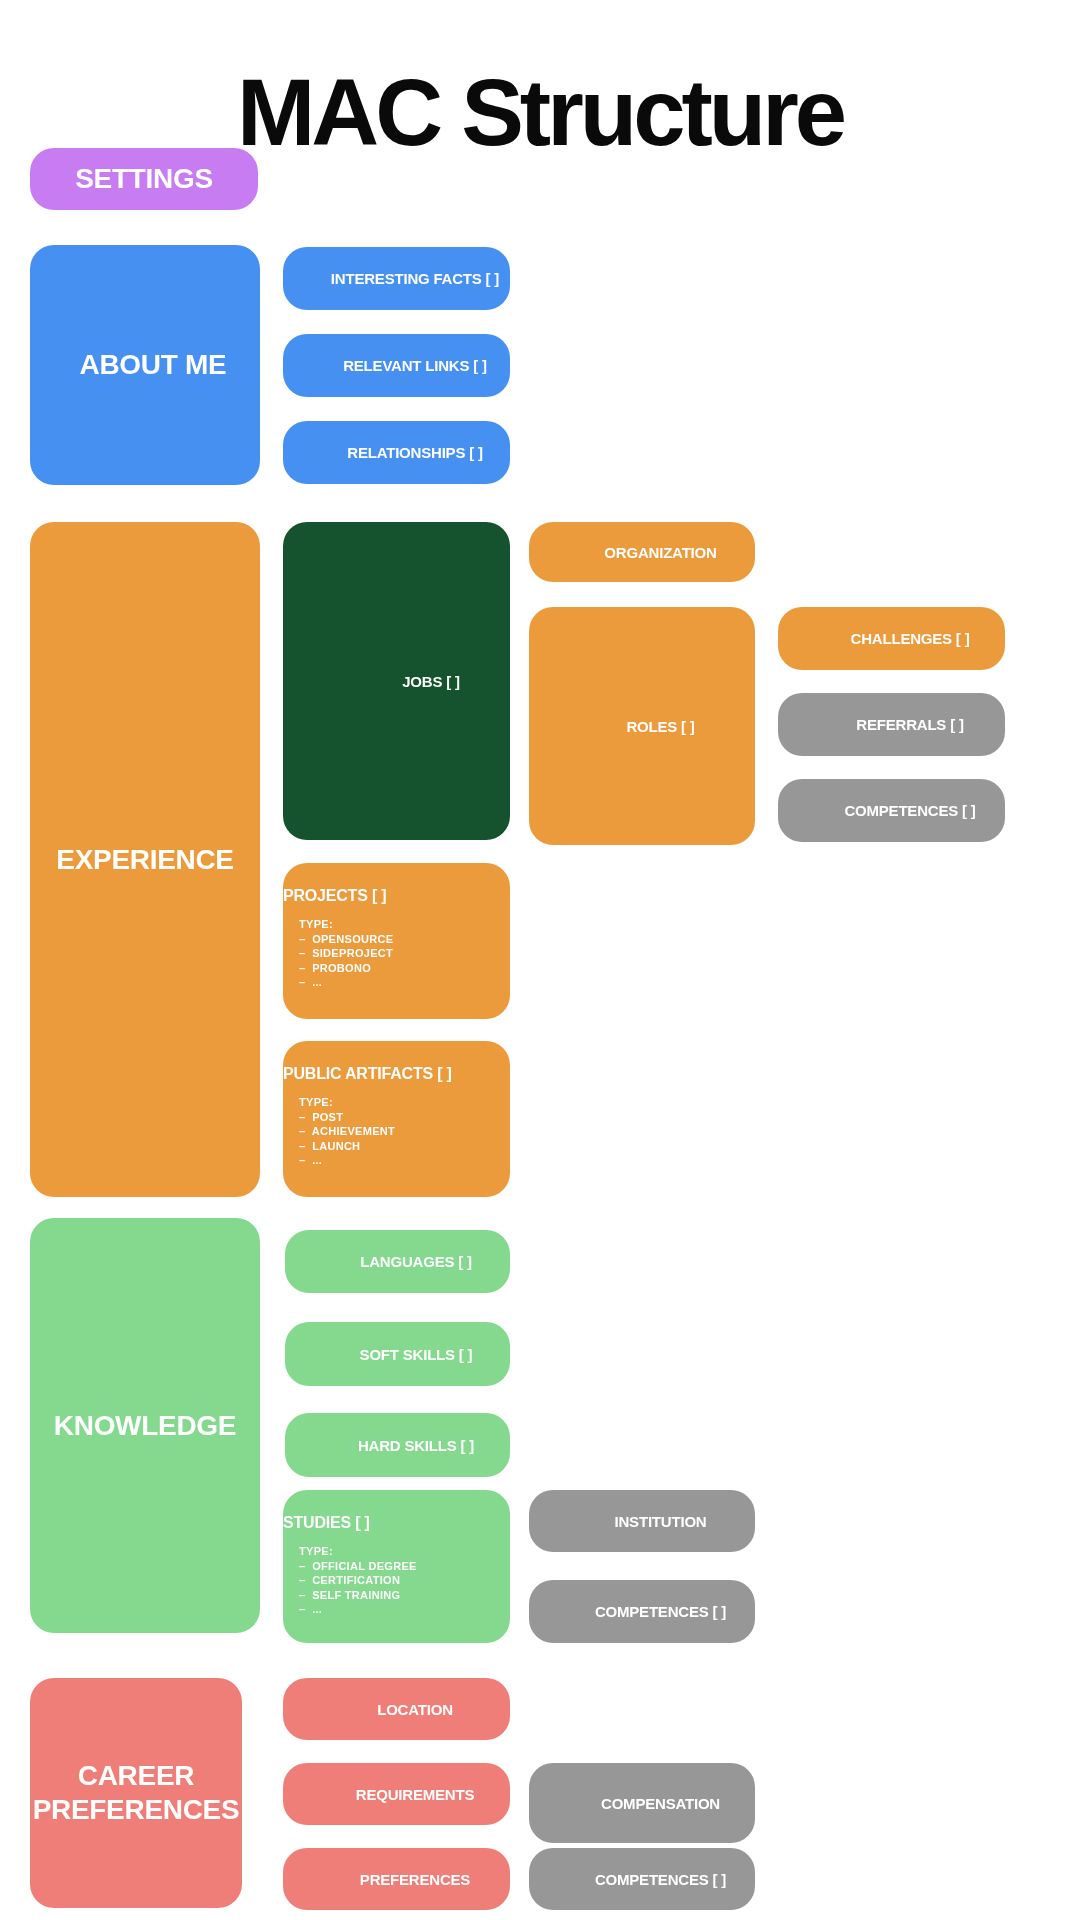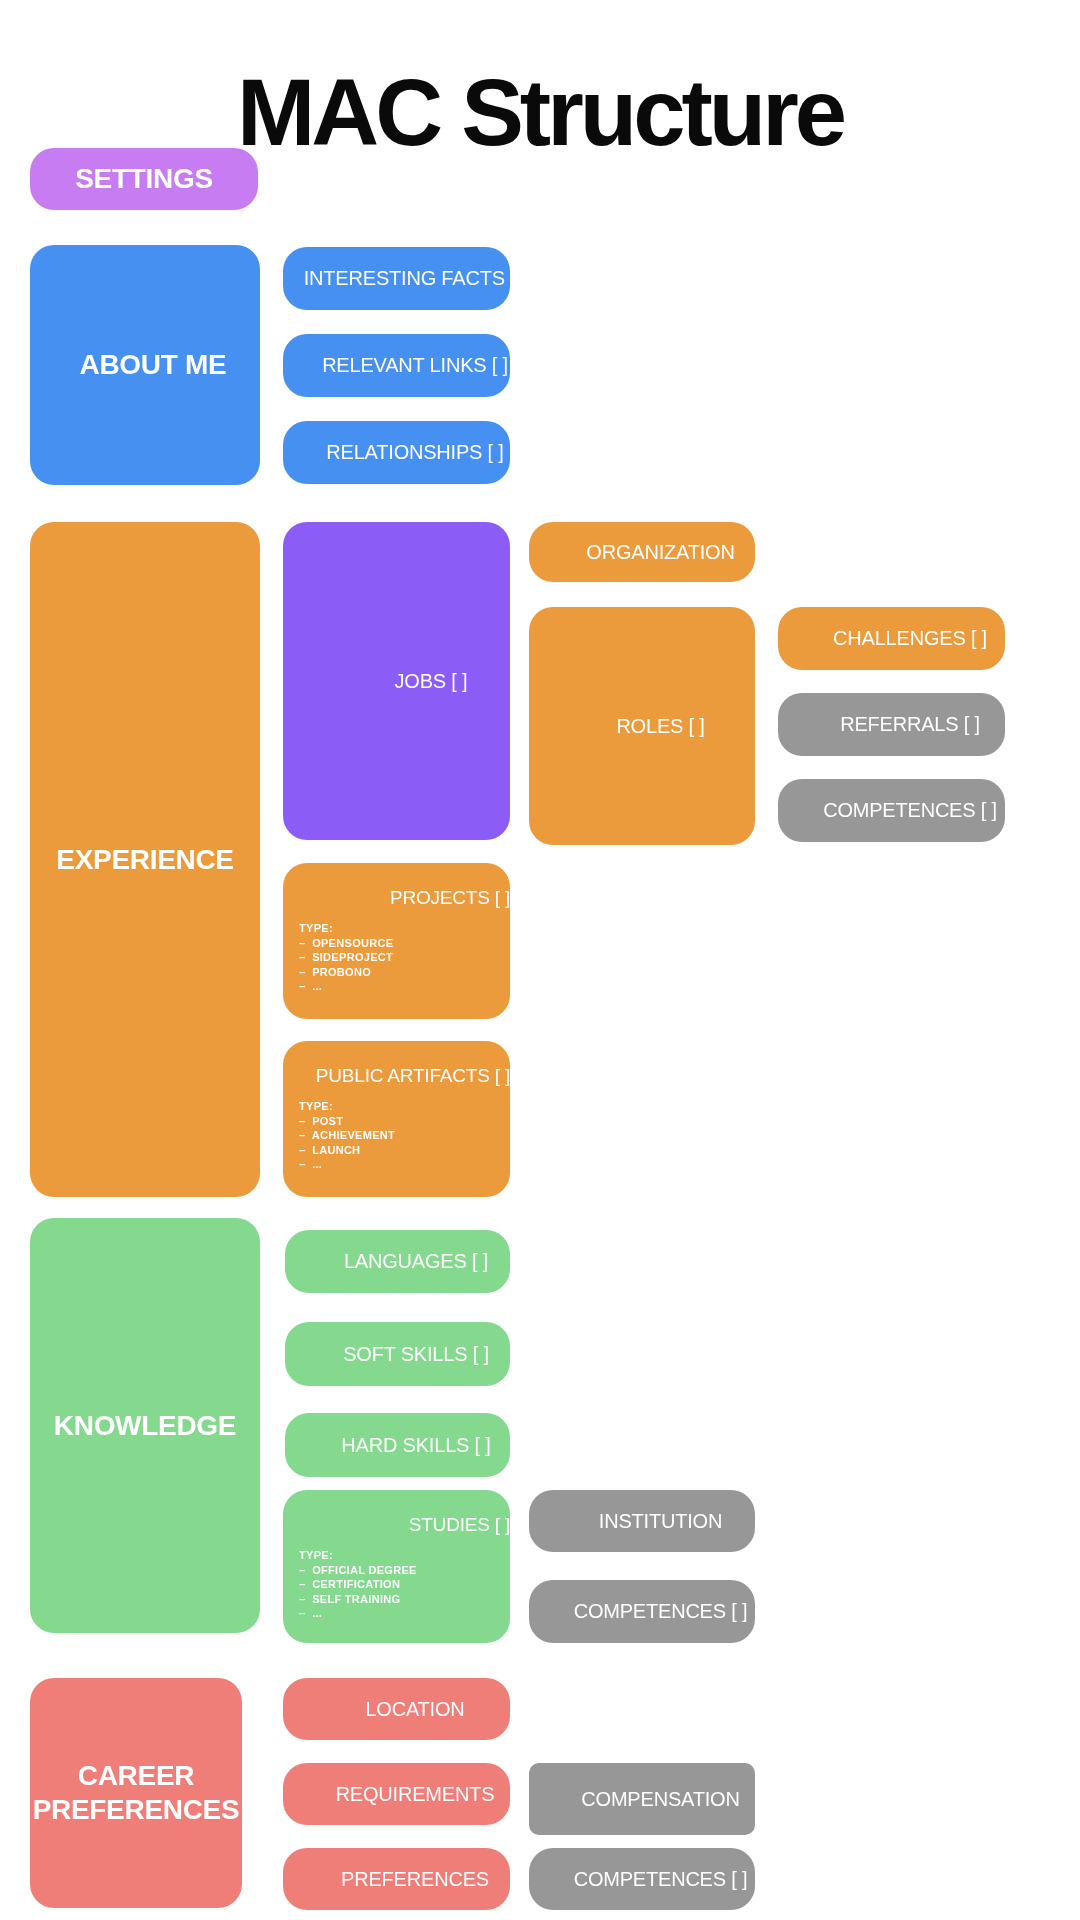--- a/index.html
+++ b/index.html
@@ -40,34 +40,34 @@
     text-align: center;
   }
   .main-label {
     font-size: 28px;
     font-weight: 800;
     line-height: 34px;
     letter-spacing: -0.3px;
     white-space: pre-line;
   }
   .sub-label {
-    font-size: 20px;
-    font-weight: 400;
+    font-size: 15px;
+    font-weight: 700;
     letter-spacing: -0.2px;
     white-space: nowrap;
     margin-left: 37px;
   }
   .listbox {
     padding-top: 24px;
   }
   .listbox .box-title {
     display: block;
-    text-align: right;
-    font-size: 19px;
-    font-weight: 400;
+    text-align: left;
+    font-size: 16px;
+    font-weight: 700;
     letter-spacing: -0.2px;
     white-space: nowrap;
   }
   .type-block {
     margin: 12px 0 0 16px;
     text-align: left;
     font-size: 11px;
     font-weight: 700;
     line-height: 14.5px;
     letter-spacing: 0.3px;
@@ -94,21 +94,21 @@
   .pos-languages     { left: 285px; top: 1230px; width: 225px; height: 63px;  }
   .pos-soft          { left: 285px; top: 1322px; width: 225px; height: 64px;  }
   .pos-hard          { left: 285px; top: 1413px; width: 225px; height: 64px;  }
   .pos-studies       { left: 283px; top: 1490px; width: 227px; height: 153px; }
   .pos-institution   { left: 529px; top: 1490px; width: 226px; height: 62px;  }
   .pos-competences-k { left: 529px; top: 1580px; width: 226px; height: 63px;  }
   .pos-career-main   { left: 30px;  top: 1678px; width: 212px; height: 230px; }
   .pos-location      { left: 283px; top: 1678px; width: 227px; height: 62px;  }
   .pos-requirements  { left: 283px; top: 1763px; width: 227px; height: 62px;  }
   .pos-preferences   { left: 283px; top: 1848px; width: 227px; height: 62px;  }
-  .pos-compensation  { left: 529px; top: 1763px; width: 226px; height: 72px; border-radius: 10px;  }
+  .pos-compensation  { left: 529px; top: 1763px; width: 226px; height: 80px;  }
   .pos-competences-c { left: 529px; top: 1848px; width: 226px; height: 62px;  }
 </style>
 </head>
 <body>
 
 <div class="canvas">
 
   <h1 class="page-title">MAC Structure</h1>
 
   <div class="box center pos-settings" style="background-color: rgb(199, 124, 242);">
@@ -124,21 +124,21 @@
   <div class="box center pos-about-1" style="background-color: rgb(69, 144, 240);">
     <span class="sub-label">RELEVANT LINKS [ ]</span>
   </div>
   <div class="box center pos-about-2" style="background-color: rgb(69, 144, 240);">
     <span class="sub-label">RELATIONSHIPS [ ]</span>
   </div>
 
   <div class="box center pos-exp-main" style="background-color: rgb(235, 154, 60);">
     <span class="main-label">EXPERIENCE</span>
   </div>
-  <div class="box center pos-jobs" style="background-color: #8b5cf6; padding-left: 32px;">
+  <div class="box center pos-jobs" style="background-color: #14532d; padding-left: 32px;">
     <span class="sub-label">JOBS [ ]</span>
   </div>
   <div class="box center pos-roles" style="background-color: rgb(235, 154, 60);">
     <span class="sub-label">ROLES [ ]</span>
   </div>
   <div class="box center pos-organization" style="background-color: rgb(235, 154, 60);">
     <span class="sub-label">ORGANIZATION</span>
   </div>
   <div class="box center pos-challenges" style="background-color: rgb(235, 154, 60);">
     <span class="sub-label">CHALLENGES [ ]</span>

